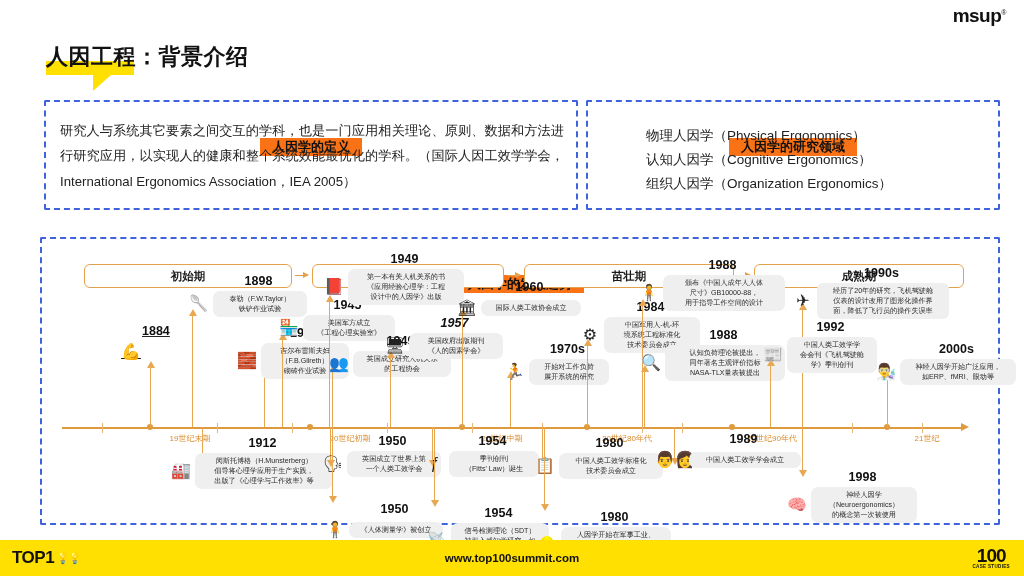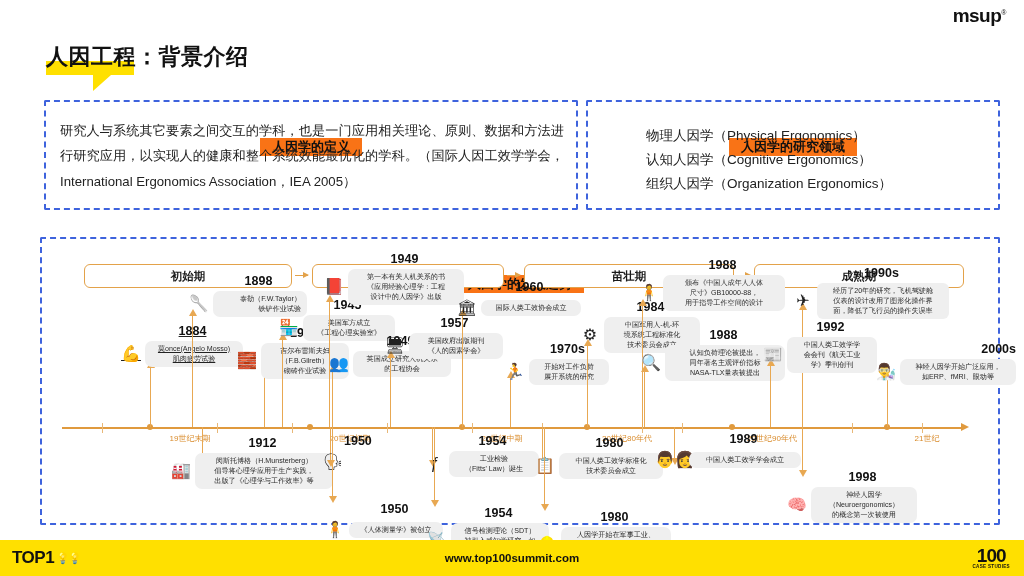--- a/index.html
+++ b/index.html
@@ -219,30 +219,28 @@
         <div class="axis-tick" style="left: 760px;"></div>
         <div class="axis-tick" style="left: 810px;"></div>
         <div class="axis-tick" style="left: 880px;"></div>
       </div>
     <div id="events-layer">
         <div class="stem up" style="left: 108px; height: 60px; top: 128px;"></div>
         <div class="event" style="top: 86px; left: 78px; text-decoration: underline;">
           <div class="ev-year" style="margin-left: 22px;">1884</div>
           <div class="ev-row">
             <div class="ev-icon">💪</div>
-            <div class="ev-card" style="width: 86px;">莫once(Angelo Mosso)
-肌肉疲劳试验</div>
           </div>
         </div>
         <div class="stem up" style="left: 150px; height: 112px; top: 76px;"></div>
         <div class="event" style="top: 36px; left: 146px;">
           <div class="ev-year" style="margin-left: 22px;">1898</div>
           <div class="ev-row">
             <div class="ev-icon">🥄</div>
-            <div class="ev-card" style="width: 82px; text-align: right;">泰勒（F.W.Taylor）
+            <div class="ev-card" style="width: 82px;">泰勒（F.W.Taylor）
 铁铲作业试验</div>
           </div>
         </div>
         <div class="stem up" style="left: 222px; height: 58px; top: 130px;"></div>
         <div class="event" style="top: 88px; left: 194px;">
           <div class="ev-year" style="margin-left: 22px;">1911</div>
           <div class="ev-row">
             <div class="ev-icon">🧱</div>
             <div class="ev-card" style="width: 76px;">吉尔布雷斯夫妇
 （F.B.Gilreth）
@@ -285,52 +283,54 @@
             <div class="ev-icon">👥</div>
             <div class="ev-card" style="width: 86px;">英国成立研究人机关系
 的工程协会</div>
           </div>
         </div>
         <div class="stem down" style="left: 288px; height: 34px; top: 188px;"></div>
         <div class="event" style="top: 196px; left: 280px;">
           <div class="ev-year" style="margin-left: 22px;">1950</div>
           <div class="ev-row">
             <div class="ev-icon">🗣</div>
+            <div class="ev-card" style="width: 82px;">英国成立了世界上第
+一个人类工效学会</div>
           </div>
         </div>
         <div class="stem down" style="left: 290px; height: 70px; top: 188px;"></div>
         <div class="event" style="top: 264px; left: 282px;">
           <div class="ev-year" style="margin-left: 22px;">1950</div>
           <div class="ev-row">
             <div class="ev-icon">🧍</div>
             <div class="ev-card" style="width: 82px;">《人体测量学》被创立</div>
           </div>
         </div>
         <div class="stem down" style="left: 390px; height: 34px; top: 188px;"></div>
         <div class="event" style="top: 196px; left: 382px;">
           <div class="ev-year" style="margin-left: 22px;">1954</div>
           <div class="ev-row">
             <div class="ev-icon">ƒ</div>
-            <div class="ev-card" style="width: 78px;">工业检验
+            <div class="ev-card" style="width: 78px;">季刊创刊
 （Fitts' Law）诞生</div>
           </div>
         </div>
         <div class="stem down" style="left: 392px; height: 74px; top: 188px;"></div>
         <div class="event" style="top: 268px; left: 384px;">
           <div class="ev-year" style="margin-left: 22px;">1954</div>
           <div class="ev-row">
             <div class="ev-icon">📡</div>
             <div class="ev-card" style="width: 86px;">信号检测理论（SDT）
 被引入感知觉研究，如
 警戒任务、工业检验</div>
           </div>
         </div>
         <div class="stem up" style="left: 348px; height: 70px; top: 118px;"></div>
         <div class="event" style="top: 78px; left: 342px;">
-          <div class="ev-year" style="margin-left: 22px;">1957</div>
+          <div class="ev-year" style="margin-left: 22px; font-style: italic;">1957</div>
           <div class="ev-row">
             <div class="ev-icon">🖥</div>
             <div class="ev-card" style="width: 82px;">美国政府出版期刊
 《人的因素学会》</div>
           </div>
         </div>
         <div class="stem up" style="left: 420px; height: 112px; top: 76px;"></div>
         <div class="event" style="top: 42px; left: 414px;">
           <div class="ev-year" style="margin-left: 22px;">1960</div>
           <div class="ev-row">
@@ -413,37 +413,37 @@
 仪表的设计改用了图形化操作界
 面，降低了飞行员的操作失误率</div>
           </div>
         </div>
         <div class="stem up" style="left: 728px; height: 62px; top: 126px;"></div>
         <div class="event" style="top: 82px; left: 720px;">
           <div class="ev-year" style="margin-left: 22px;">1992</div>
           <div class="ev-row">
             <div class="ev-icon">📰</div>
             <div class="ev-card" style="width: 78px;">中国人类工效学学
-会会刊《航天工业
+会会刊《飞机驾驶舱
 学》季刊创刊</div>
           </div>
         </div>
         <div class="stem down" style="left: 760px; height: 44px; top: 188px;"></div>
         <div class="event" style="top: 232px; left: 744px;">
           <div class="ev-year" style="margin-left: 22px;">1998</div>
           <div class="ev-row">
             <div class="ev-icon">🧠</div>
             <div class="ev-card" style="width: 94px;">神经人因学
 （Neuroergonomics）
 的概念第一次被使用</div>
           </div>
         </div>
         <div class="stem up" style="left: 845px; height: 48px; top: 140px;"></div>
         <div class="event" style="top: 104px; left: 833px;">
-          <div class="ev-year" style="margin-left: 22px; text-align: right;">2000s</div>
+          <div class="ev-year" style="margin-left: 22px;">2000s</div>
           <div class="ev-row">
             <div class="ev-icon">👨‍🔬</div>
             <div class="ev-card" style="width: 104px;">神经人因学开始广泛应用，
 如ERP、fMRI、眼动等</div>
           </div>
         </div>
       </div>
   </div>
 
   <div class="footer">

